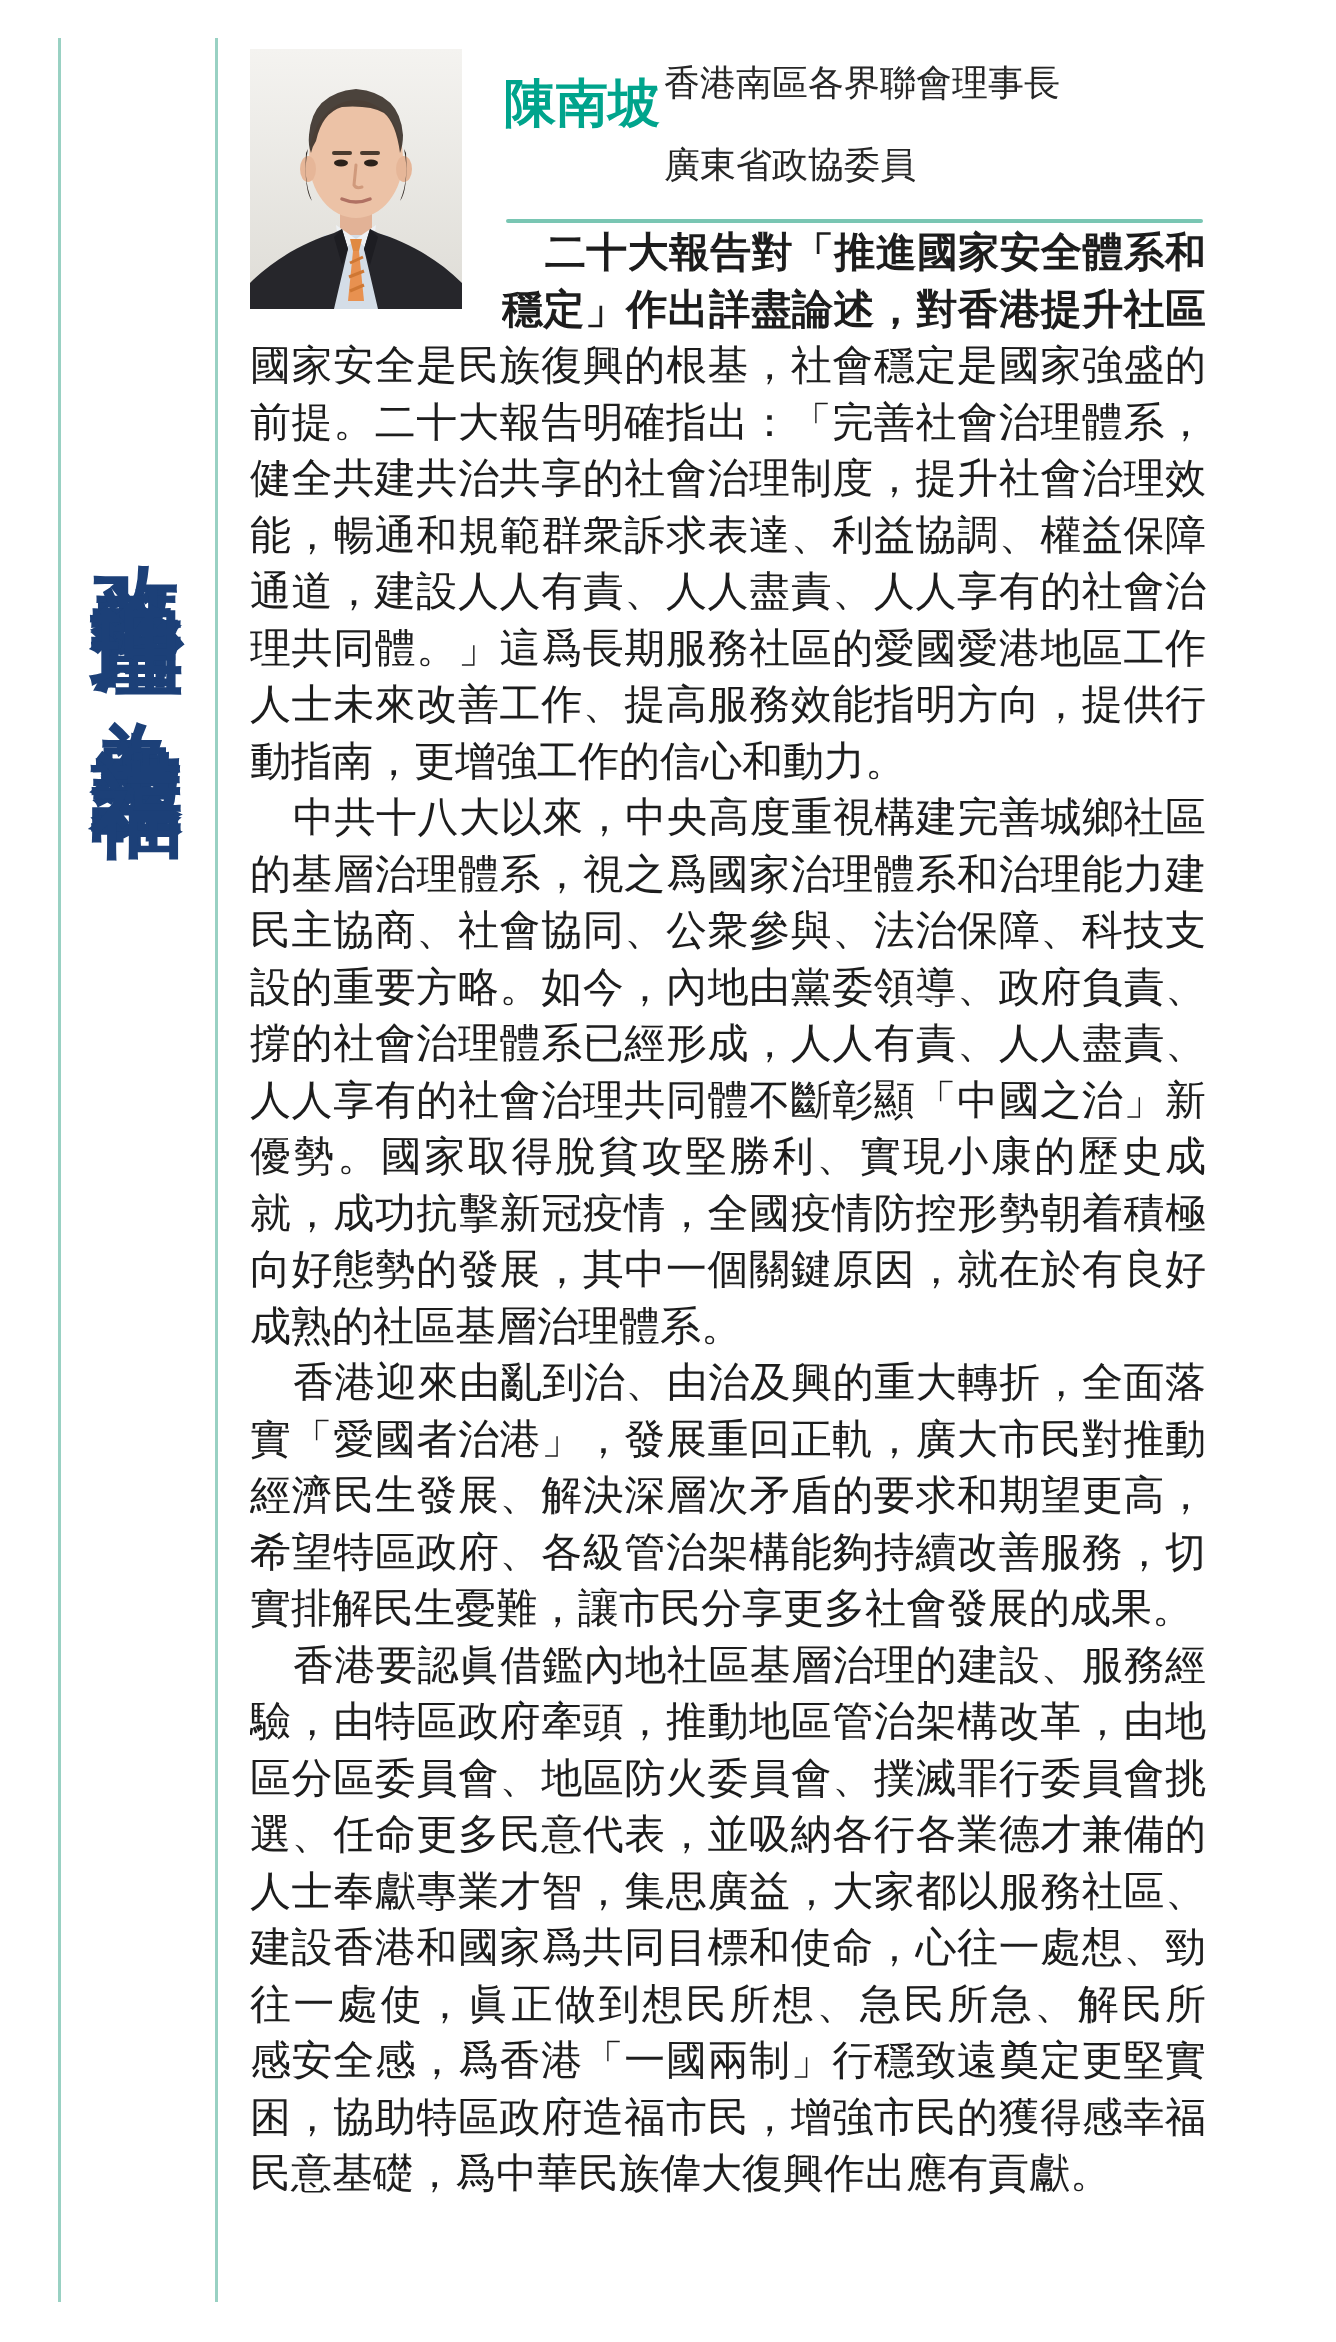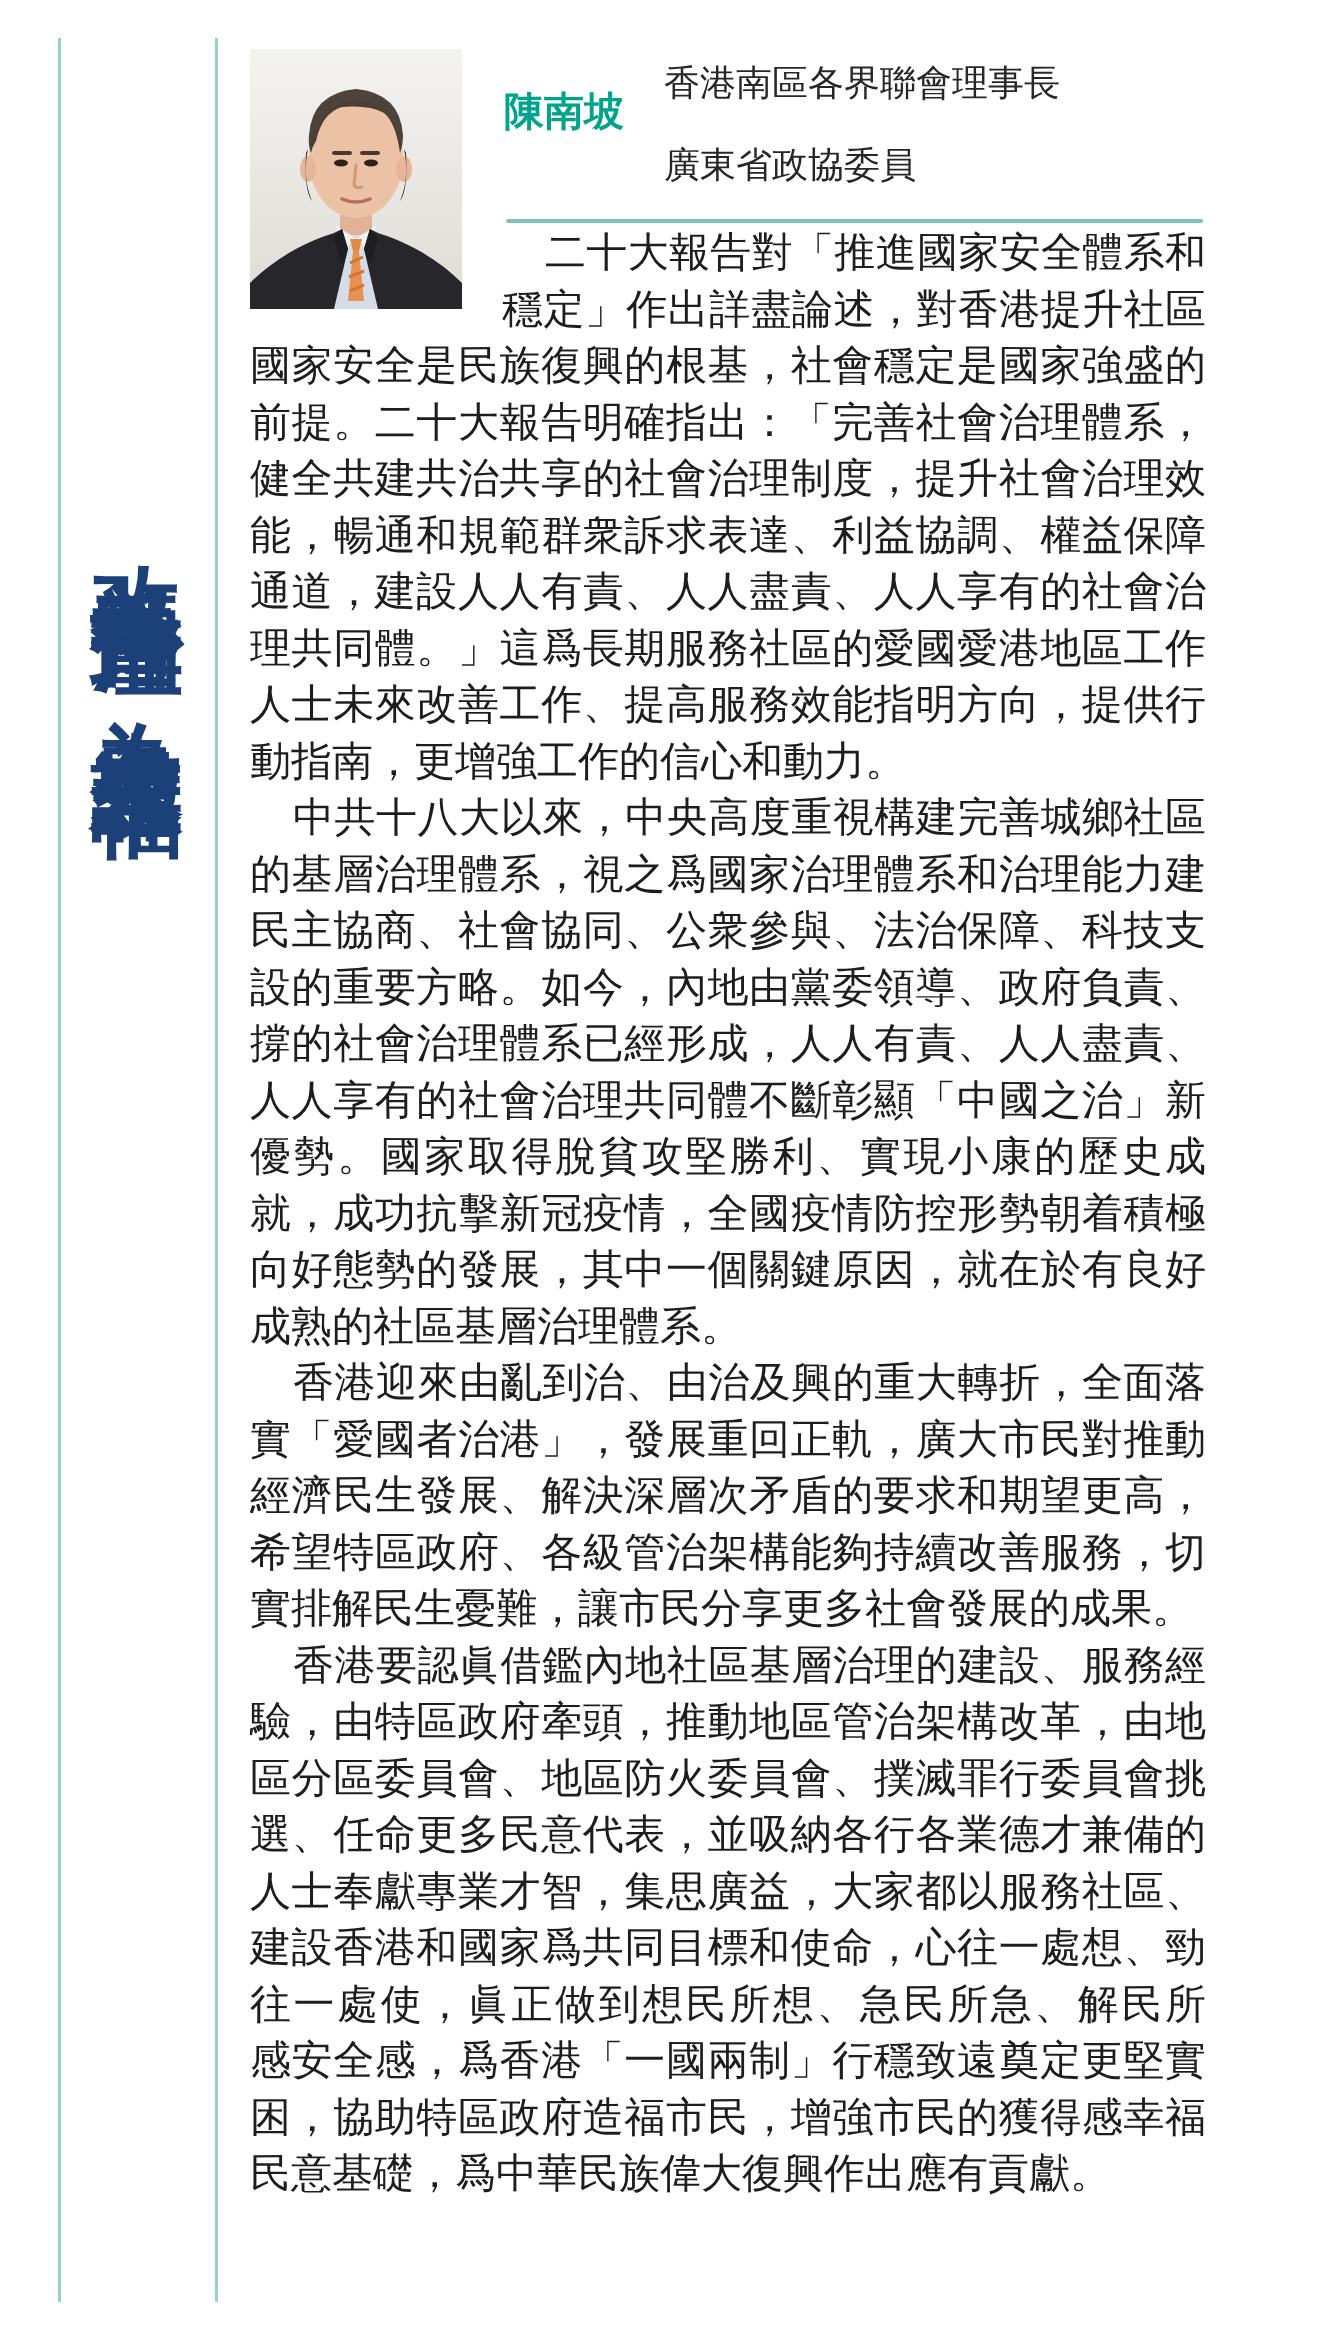--- a/index.html
+++ b/index.html
@@ -18,41 +18,41 @@
     position:absolute; left:84px; top:492px; height:1330px; width:106px;
     writing-mode:vertical-rl; text-orientation:upright;
     font-size:92px; font-weight:bold; letter-spacing:9px; line-height:106px;
     color:var(--navy); font-family:"Liberation Serif", serif; text-align:left;
   }
   .photo{
     position:absolute; left:250px; top:49px; width:212px; height:260px;
     background:#efeeea; overflow:hidden;
   }
   .author-name{
-    position:absolute; left:504px; top:84px;
+    position:absolute; left:504px; top:76px;
     font-family:"Liberation Sans", sans-serif; font-weight:bold;
-    font-size:40px; line-height:54px; color:var(--teal-name); white-space:nowrap;
+    font-size:52px; line-height:54px; color:var(--teal-name); white-space:nowrap;
   }
   .author-titles{
     position:absolute; left:664px; top:42px;
     font-family:"Liberation Sans", sans-serif; font-weight:500;
     font-size:36px; line-height:82px; color:#272727; white-space:nowrap;
   }
   .header-rule{
     position:absolute; left:506px; top:219px; width:697px; height:4px;
     background:var(--teal-rule); border-radius:2px;
   }
   .article-body{
     position:absolute; left:250px; top:224px; width:956px;
     font-size:41px; line-height:56.5px; color:var(--ink);
     font-family:"Liberation Serif", serif;
   }
   .para{margin:0; padding:0;}
   .l{ text-align:justify; text-align-last:justify; height:56.5px; overflow:hidden; }
-  .l.wrap{ margin-left:252px; }
+  .l.wrap{ margin-left:252px;font-weight:bold; }
   .l.ind{ text-indent:43px; }
   .l.last{ text-align-last:left; }
 </style>
 </head>
 <body>
 
 <div class="page">
 
   <div class="vline a"></div>
   <div class="vline b"></div>

